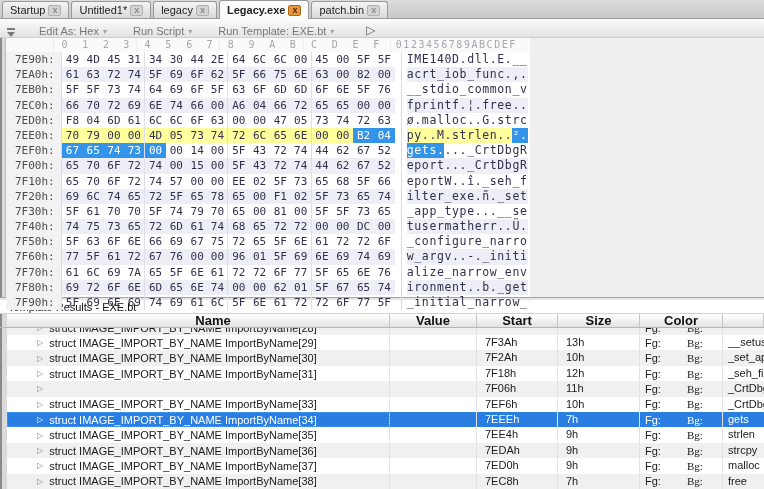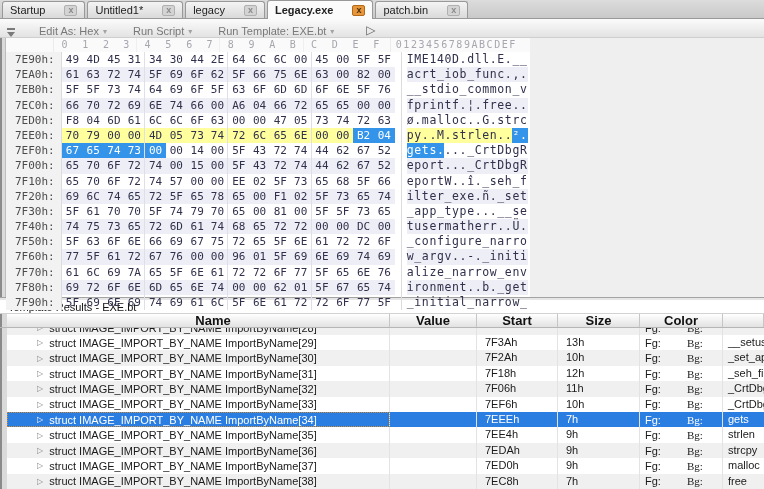--- a/index.html
+++ b/index.html
@@ -3,21 +3,21 @@
 <meta charset="utf-8">
 <style>
   * { margin:0; padding:0; box-sizing:border-box; }
   html,body { width:764px; height:489px; overflow:hidden;
     font-family:"Liberation Sans", sans-serif; background:#efefef; }
   .window { width:764px; height:489px; display:flex; flex-direction:column; }
 
   
   .tabbar { height:19px; background:linear-gradient(#dcdcdc,#c9c9c9);
     border-bottom:1px solid #9a9a9a; display:flex; align-items:flex-end; padding-left:2px; }
-  .tab { height:17px; display:flex; align-items:center; gap:19px; padding:0 7px;
+  .tab { height:17px; display:flex; align-items:center; gap:3px; padding:0 7px;
     font-size:11px; color:#222; background:linear-gradient(#f4f4f4,#dadada);
     border:1px solid #999; border-bottom:none; border-radius:3px 3px 0 0; margin-right:2px; cursor:default; }
   .tab.active { height:19px; background:#fbfbfb; font-weight:bold; position:relative; top:1px; }
   .tabclose { width:13px; height:11px; border-radius:2px; background:#d4d4d4; border:1px solid #b0b0b0;
     color:#8a8a8a; font-size:9px; line-height:9px; text-align:center; font-weight:bold; }
   .tab.active .tabclose { background:#e8963c; border-color:#b06a18; color:#4a2f08; }
 
   
   .toolbar { height:19px; background:linear-gradient(#fbfbfb,#e3e3e3);
     border-bottom:1px solid #cfcfcf; display:flex; align-items:flex-end;
@@ -899,21 +899,20 @@
           <div class="c-color">
             <span class="fg">Fg:</span>
             <span class="bg">Bg:</span>
           </div>
           <div class="c-comment">_seh_fil</div>
         </div>
         <div class="trow alt">
           <div class="c-rail"></div>
           <div class="c-name">
             <span class="arrow">▷</span>
-            <span>struct IMAGE_IMPORT_BY_NAME ImportByName[32]</span>
           </div>
           <div class="c-val"></div>
           <div class="c-start">7F06h</div>
           <div class="c-size">11h</div>
           <div class="c-color">
             <span class="fg">Fg:</span>
             <span class="bg">Bg:</span>
           </div>
           <div class="c-comment">_CrtDbg</div>
         </div>

